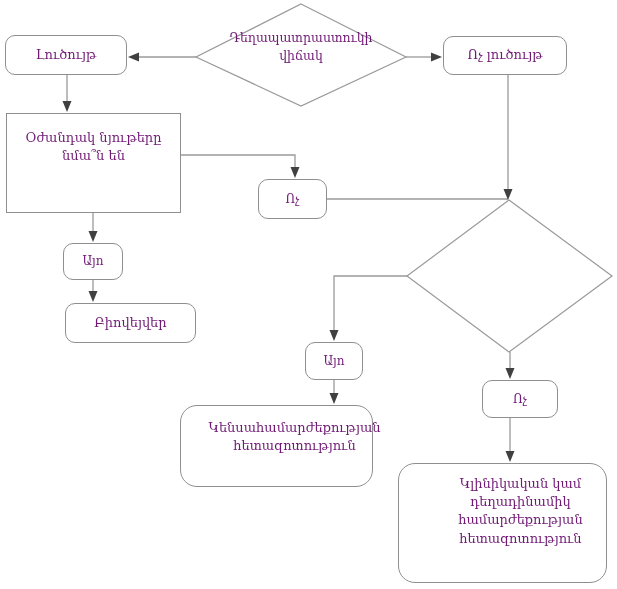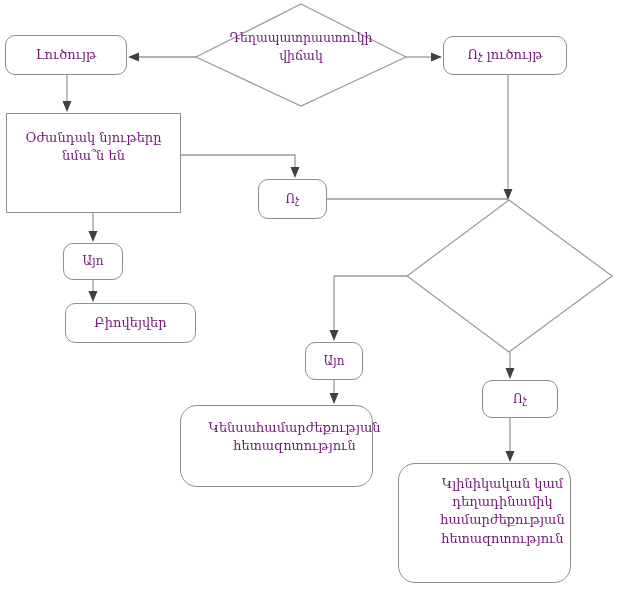--- a/index.html
+++ b/index.html
@@ -108,18 +108,18 @@
 
   <div class="node rounded" style="left:29px; top:303px; width:131px; height:40px;margin-left:36px;">Բիովեյվեր</div>
 
   <div class="node rounded small" style="left:305px; top:342px; width:58px; height:38px;">Այո</div>
 
   <div class="node rounded small" style="left:482px; top:380px; width:76px; height:38px;">Ոչ</div>
 
   <div class="node rounded-lg top-text" style="left:180px; top:405px; width:193px; height:82px; padding-top:13px;">Կենսահամարժեքության
 հետազոտություն</div>
 
-  <div class="node rounded-lg top-text" style="left:398px; top:463px; width:173px; height:120px; padding-top:11px;">Կլինիկական կամ
+  <div class="node rounded-lg top-text" style="left:398px; top:463px; width:209px; height:120px; padding-top:11px;">Կլինիկական կամ
 դեղադինամիկ
 համարժեքության
 հետազոտություն</div>
 
 </div>
 
 </body></html>

